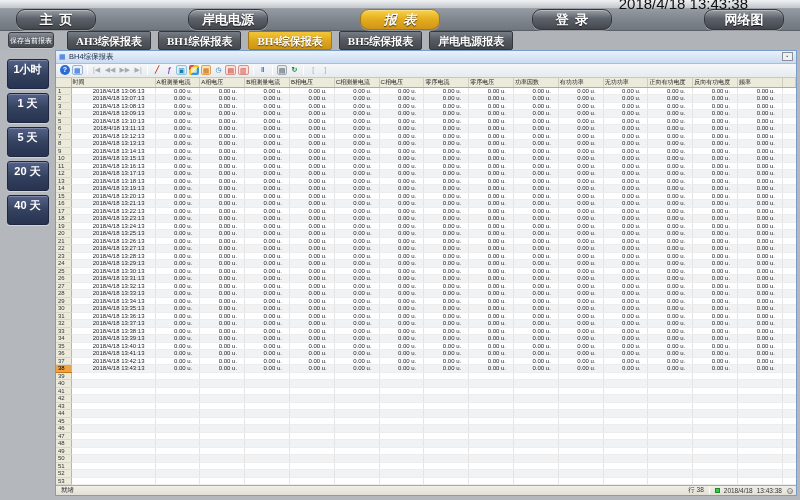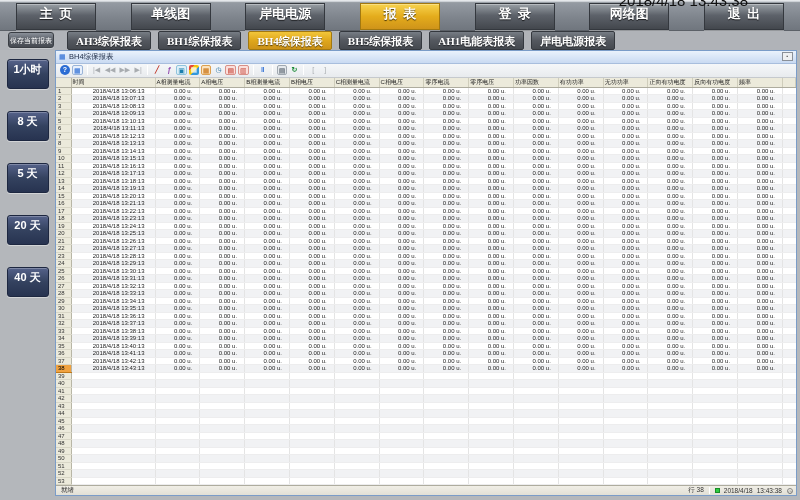--- a/index.html
+++ b/index.html
@@ -15,44 +15,44 @@
   .logo-text { font-size:15px; font-weight:bold; color:#1b3f94; letter-spacing:1px; }
   .system-title { font-size:15px; font-weight:bold; color:#1b3f94; margin-left:26px; letter-spacing:1px; }
   .site-title { position:absolute; left:335px; font-family:"Liberation Serif",serif;
                 font-size:16px; font-weight:bold; color:#7a1414; letter-spacing:1px; }
   .head-datetime { position:absolute; right:52px; font-size:15px; color:#101010; }
 
   
   .navrow { height:29px; background:linear-gradient(#949aa2,#7e848c 55%,#70767e);
             border-bottom:1px solid #5c6168; display:flex; align-items:center;
             justify-content:space-between; padding:0 16px; }
-  .nav-btn { flex:0 0 80px; height:27px; line-height:19px; text-align:center; white-space:pre;
+  .nav-btn { flex:0 0 80px; height:21px; line-height:19px; text-align:center; white-space:pre;
              background:linear-gradient(#9aa0a6,#5d626a 45%,#43474d);
-             border:1px solid #34383e; border-radius:0; color:#fff;
+             border:1px solid #34383e; border-radius:9px; color:#fff;
              font-family:"Liberation Serif",serif; font-weight:bold; font-size:13px;
              text-shadow:0 1px 1px rgba(0,0,0,.7); box-shadow:0 1px 0 rgba(255,255,255,.35), inset 0 1px 0 rgba(255,255,255,.3);
              cursor:pointer; }
   .nav-btn.active { background:linear-gradient(#f7d34e,#e4ac1c 50%,#cf941a);
-                    border-color:#a27810; }
+                    border-color:#a27810;font-style:italic; }
 
   
   .tabrow { height:28px; background:#b0b3b8; display:flex; align-items:center; padding:0 0 0 8px; }
   .save-btn { width:46px; height:16px; font-size:7px; color:#fff; text-align:center; line-height:15px;
               background:linear-gradient(#8a9099,#595e66 50%,#464a51); border:1px solid #3a3e44;
               border-radius:3px; margin-right:13px; box-shadow:0 1px 0 rgba(255,255,255,.3); cursor:pointer; }
   .tab-btn { height:19px; line-height:18px; padding:0 8px; margin-right:7px;
              background:linear-gradient(#777d85,#54585f 50%,#45494f); border:1px solid #34383e;
              border-radius:2px; color:#fff; font-family:"Liberation Serif",serif; font-weight:bold;
              font-size:11px; text-shadow:0 1px 1px rgba(0,0,0,.6); box-shadow:0 1px 0 rgba(255,255,255,.3); cursor:pointer; }
   .tab-btn.active { background:linear-gradient(#f2c63a,#dfa71c 50%,#cd9318); border-color:#a27810; }
 
   
   .main { flex:1; display:flex; padding:0 3px 4px 0; }
   .sidebar { width:55px; display:flex; flex-direction:column; align-items:center; padding-top:9px; }
-  .side-btn { width:42px; height:30px; margin-bottom:22px; line-height:18px; text-align:center;
+  .side-btn { width:42px; height:30px; margin-bottom:4px; line-height:18px; text-align:center;
               background:linear-gradient(#55628a,#34425f 50%,#273350); border:1px solid #1d2740;
               border-radius:3px; color:#fff; font-size:11px; font-weight:bold; white-space:pre;
               box-shadow:0 1px 0 rgba(255,255,255,.4), inset 0 1px 0 rgba(255,255,255,.25); cursor:pointer; }
 
   
   .window { flex:1; background:#fff; border:1px solid #7a9cc8; display:flex; flex-direction:column; }
   .win-titlebar { height:13px; background:linear-gradient(#eaf2fc,#c9daf2); border-bottom:1px solid #a8bedd;
                   display:flex; align-items:center; padding:0 3px; font-size:7.5px; color:#1c2a44; }
   .win-icon { width:7px; height:7px; font-size:7px; line-height:7px; color:#2b6cd4; margin-right:3px; }
   .win-pin { margin-left:auto; width:11px; height:9px; background:#eef0f2; border:1px solid #8a9098;
@@ -109,44 +109,41 @@
 <body>
 
 <div class="screen">
 
   <div class="titlebar">
     <span class="head-datetime">2018/4/18 13:43:38</span>
   </div>
 
   <div class="navrow" id="nav-row">
       <div class="nav-btn">主  页</div>
-      <div class="nav-btn">单线图</div>
       <div class="nav-btn">岸电电源</div>
       <div class="nav-btn active">报  表</div>
       <div class="nav-btn">登  录</div>
       <div class="nav-btn">网络图</div>
-      <div class="nav-btn">退  出</div>
     </div>
 
   <div class="tabrow">
     <div class="save-btn">保存当前报表</div>
     <div style="display:flex;" id="tab-strip">
         <div class="tab-btn">AH3综保报表</div>
         <div class="tab-btn">BH1综保报表</div>
         <div class="tab-btn active">BH4综保报表</div>
         <div class="tab-btn">BH5综保报表</div>
-        <div class="tab-btn">AH1电能表报表</div>
         <div class="tab-btn">岸电电源报表</div>
       </div>
   </div>
 
   <div class="main">
     <div class="sidebar" id="side-col">
         <div class="side-btn">1小时</div>
-        <div class="side-btn">8 天</div>
+        <div class="side-btn">1 天</div>
         <div class="side-btn">5 天</div>
         <div class="side-btn">20 天</div>
         <div class="side-btn">40 天</div>
       </div>
 
     <div class="window">
       <div class="win-titlebar">
         <span class="win-icon">▦</span>
         <span>BH4综保报表</span>
         <span class="win-pin">▪</span>

